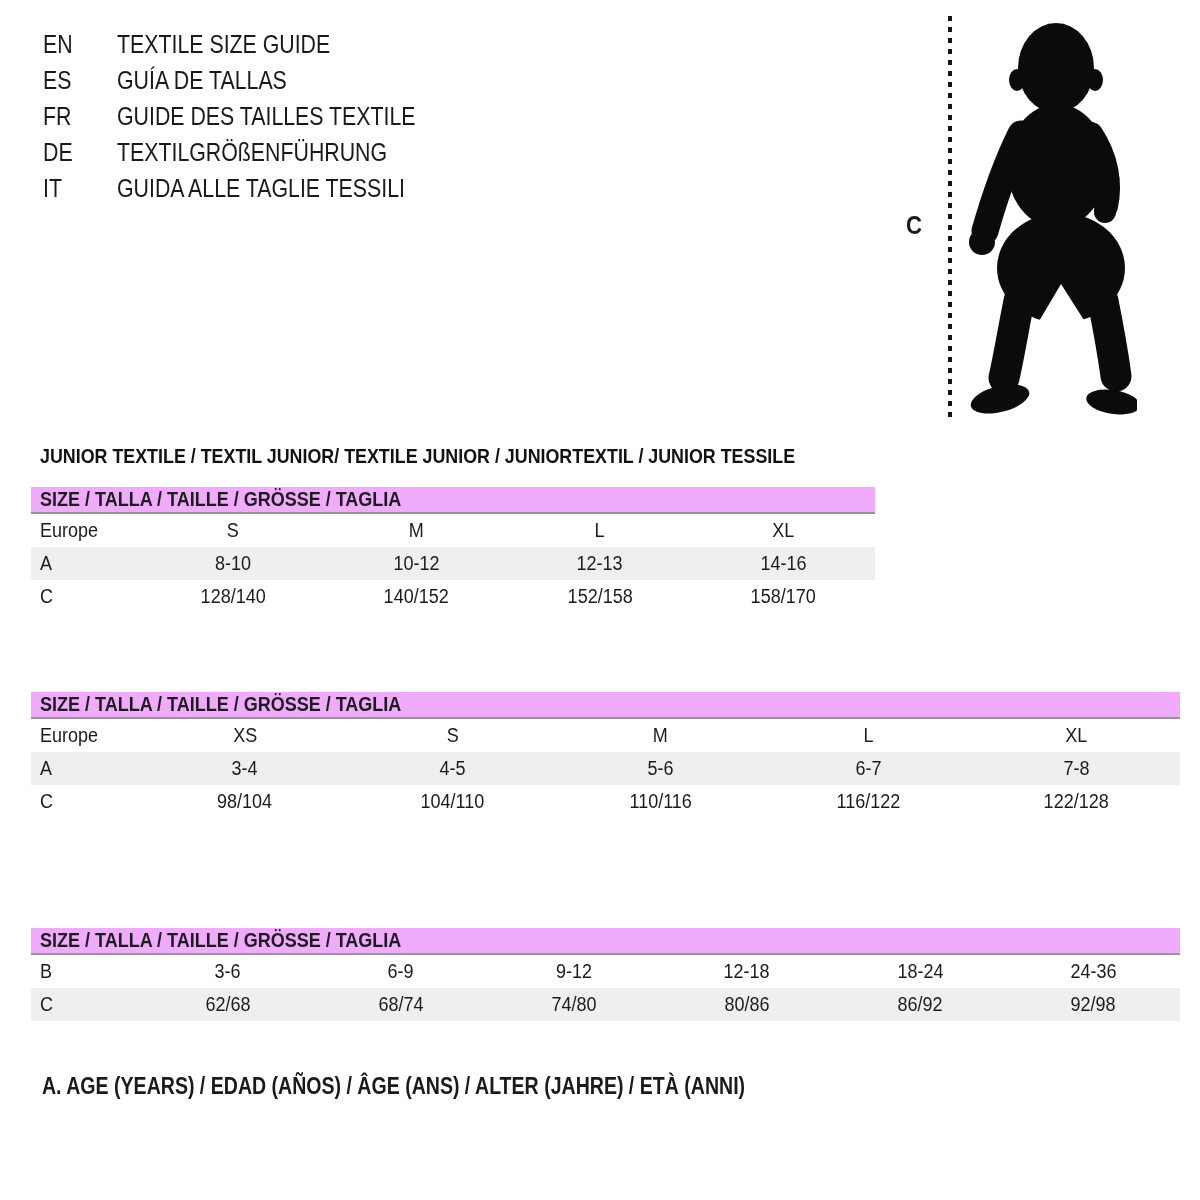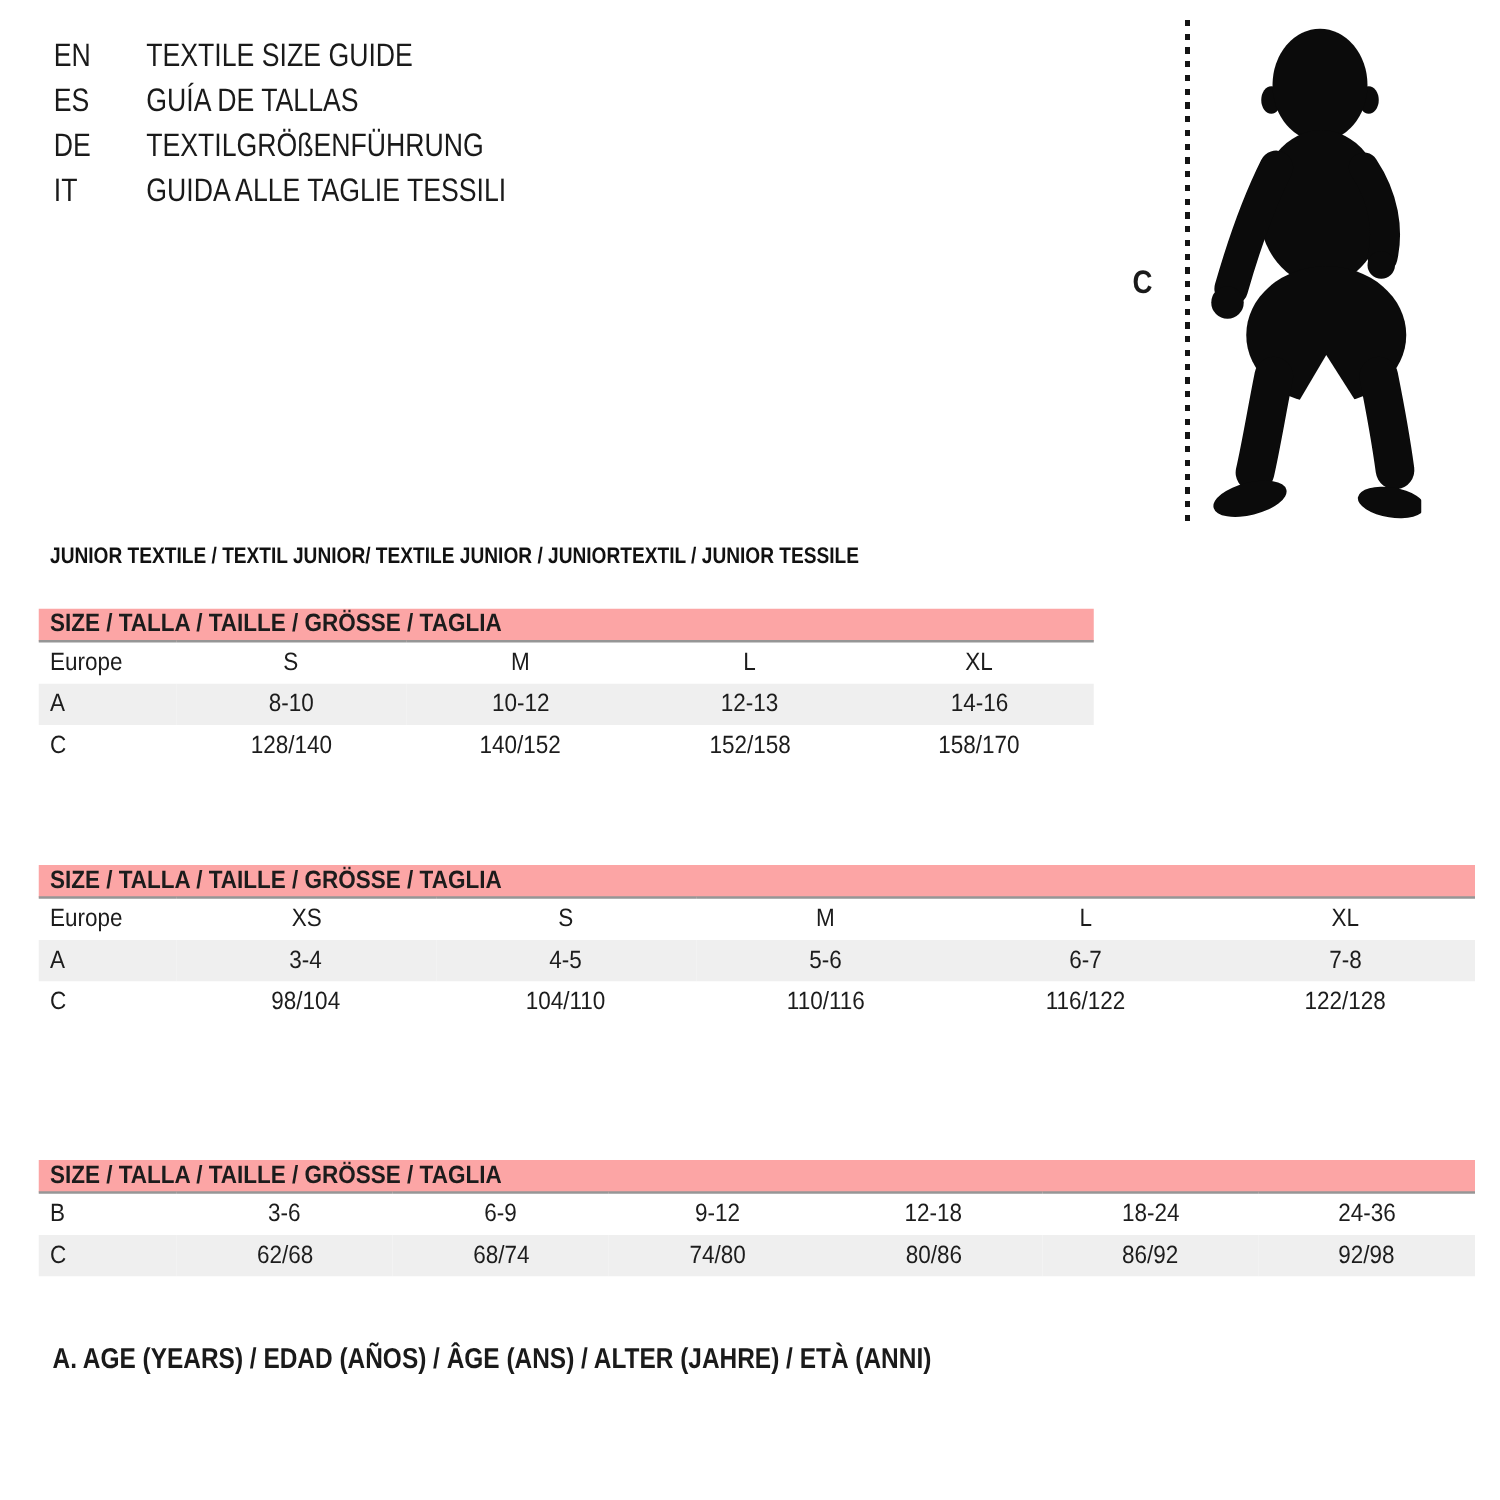--- a/index.html
+++ b/index.html
@@ -20,29 +20,29 @@
 
   
   .measure-line {
     position:absolute; left:948px; top:16px; width:4px; height:401px;
     background:repeating-linear-gradient(to bottom, #141414 0 5px, transparent 5px 11px);
   }
   .measure-label { position:absolute; left:906px; top:210px; font-size:26px; font-weight:700; }
   .baby-svg { position:absolute; left:963px; top:16px; }
 
   
-  .sec-title { position:absolute; font-size:18px; font-weight:700; color:#111; }
+  .sec-title { position:absolute; font-size:21px; font-weight:700; color:#111;margin-top:10px; }
   .title-sub { font-size:0.6em; vertical-align:-0.28em; }
   .two-line div { height:33px; }
 
   
   .tbl-wrap { position:absolute; }
   table.size-table { width:100%; border-collapse:collapse; table-layout:fixed; }
   td.bar {
-    background:#fca5a5; border-bottom:2px solid #969696; height:25px;
+    background:#f0abfc; border-bottom:2px solid #969696; height:25px;
     font-size:20px; font-weight:700; color:#1c1c1c; text-align:left; padding:0 0 0 9px;
   }
   td.cell { height:33px; font-size:20px; text-align:center; color:#1c1c1c; padding:0; }
   td.rowlab { text-align:left; padding-left:9px;margin-top:36px; }
   tr.alt td { background:#efefef; }
   col.labcol { width:110px; }
 
   
   .legend { position:absolute; left:42px; top:1070px; }
   .legend-line { height:32px; font-size:23px; font-weight:700; display:flex; align-items:center; }
@@ -53,20 +53,24 @@
 <div id="canvas">
 
   <div class="lang-block">
     <div class="lang-row">
       <span class="lang-code"><span class="cx82">EN</span></span>
       <span class="cx82">TEXTILE SIZE GUIDE</span>
     </div>
     <div class="lang-row">
       <span class="lang-code"><span class="cx82">ES</span></span>
       <span class="cx82">GUÍA DE TALLAS</span>
+    </div>
+    <div class="lang-row">
+      <span class="lang-code"><span class="cx82">FR</span></span>
+      <span class="cx82">GUIDE DES TAILLES TEXTILE</span>
     </div>
     <div class="lang-row">
       <span class="lang-code"><span class="cx82">DE</span></span>
       <span class="cx82">TEXTILGRÖßENFÜHRUNG</span>
     </div>
     <div class="lang-row">
       <span class="lang-code"><span class="cx82">IT</span></span>
       <span class="cx82">GUIDA ALLE TAGLIE TESSILI</span>
     </div>
   </div>

